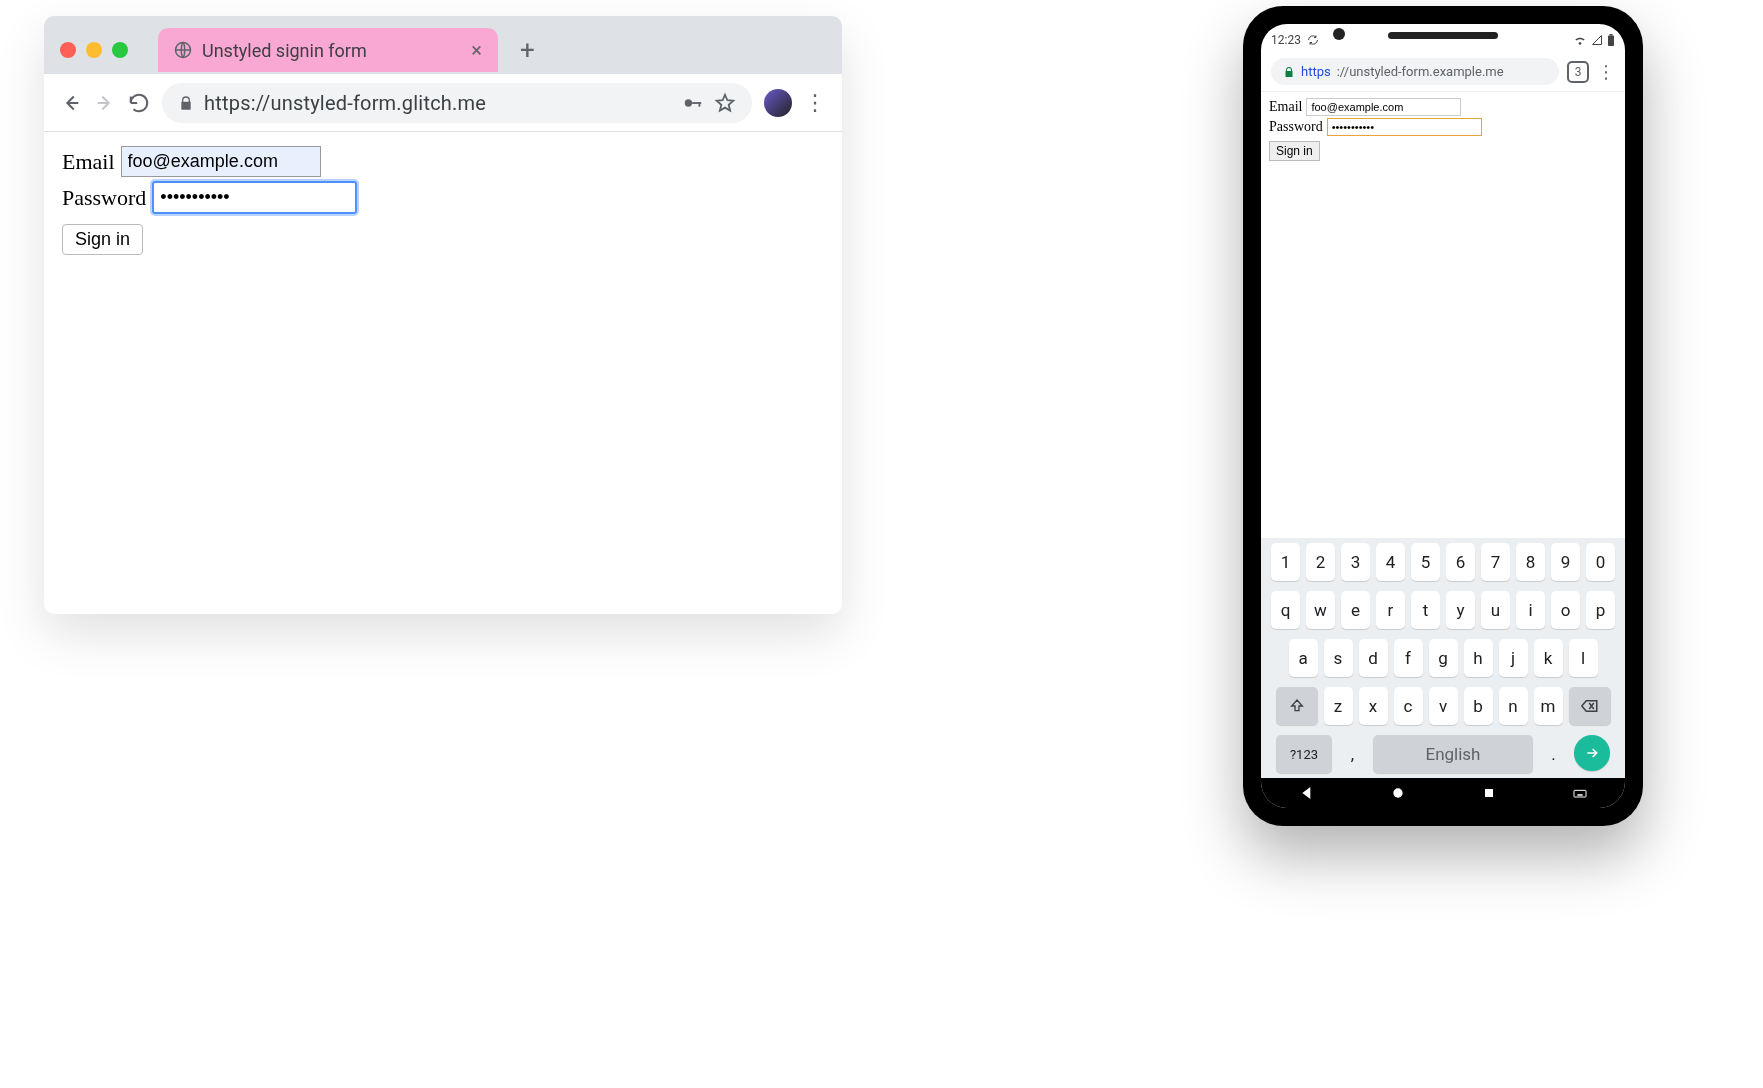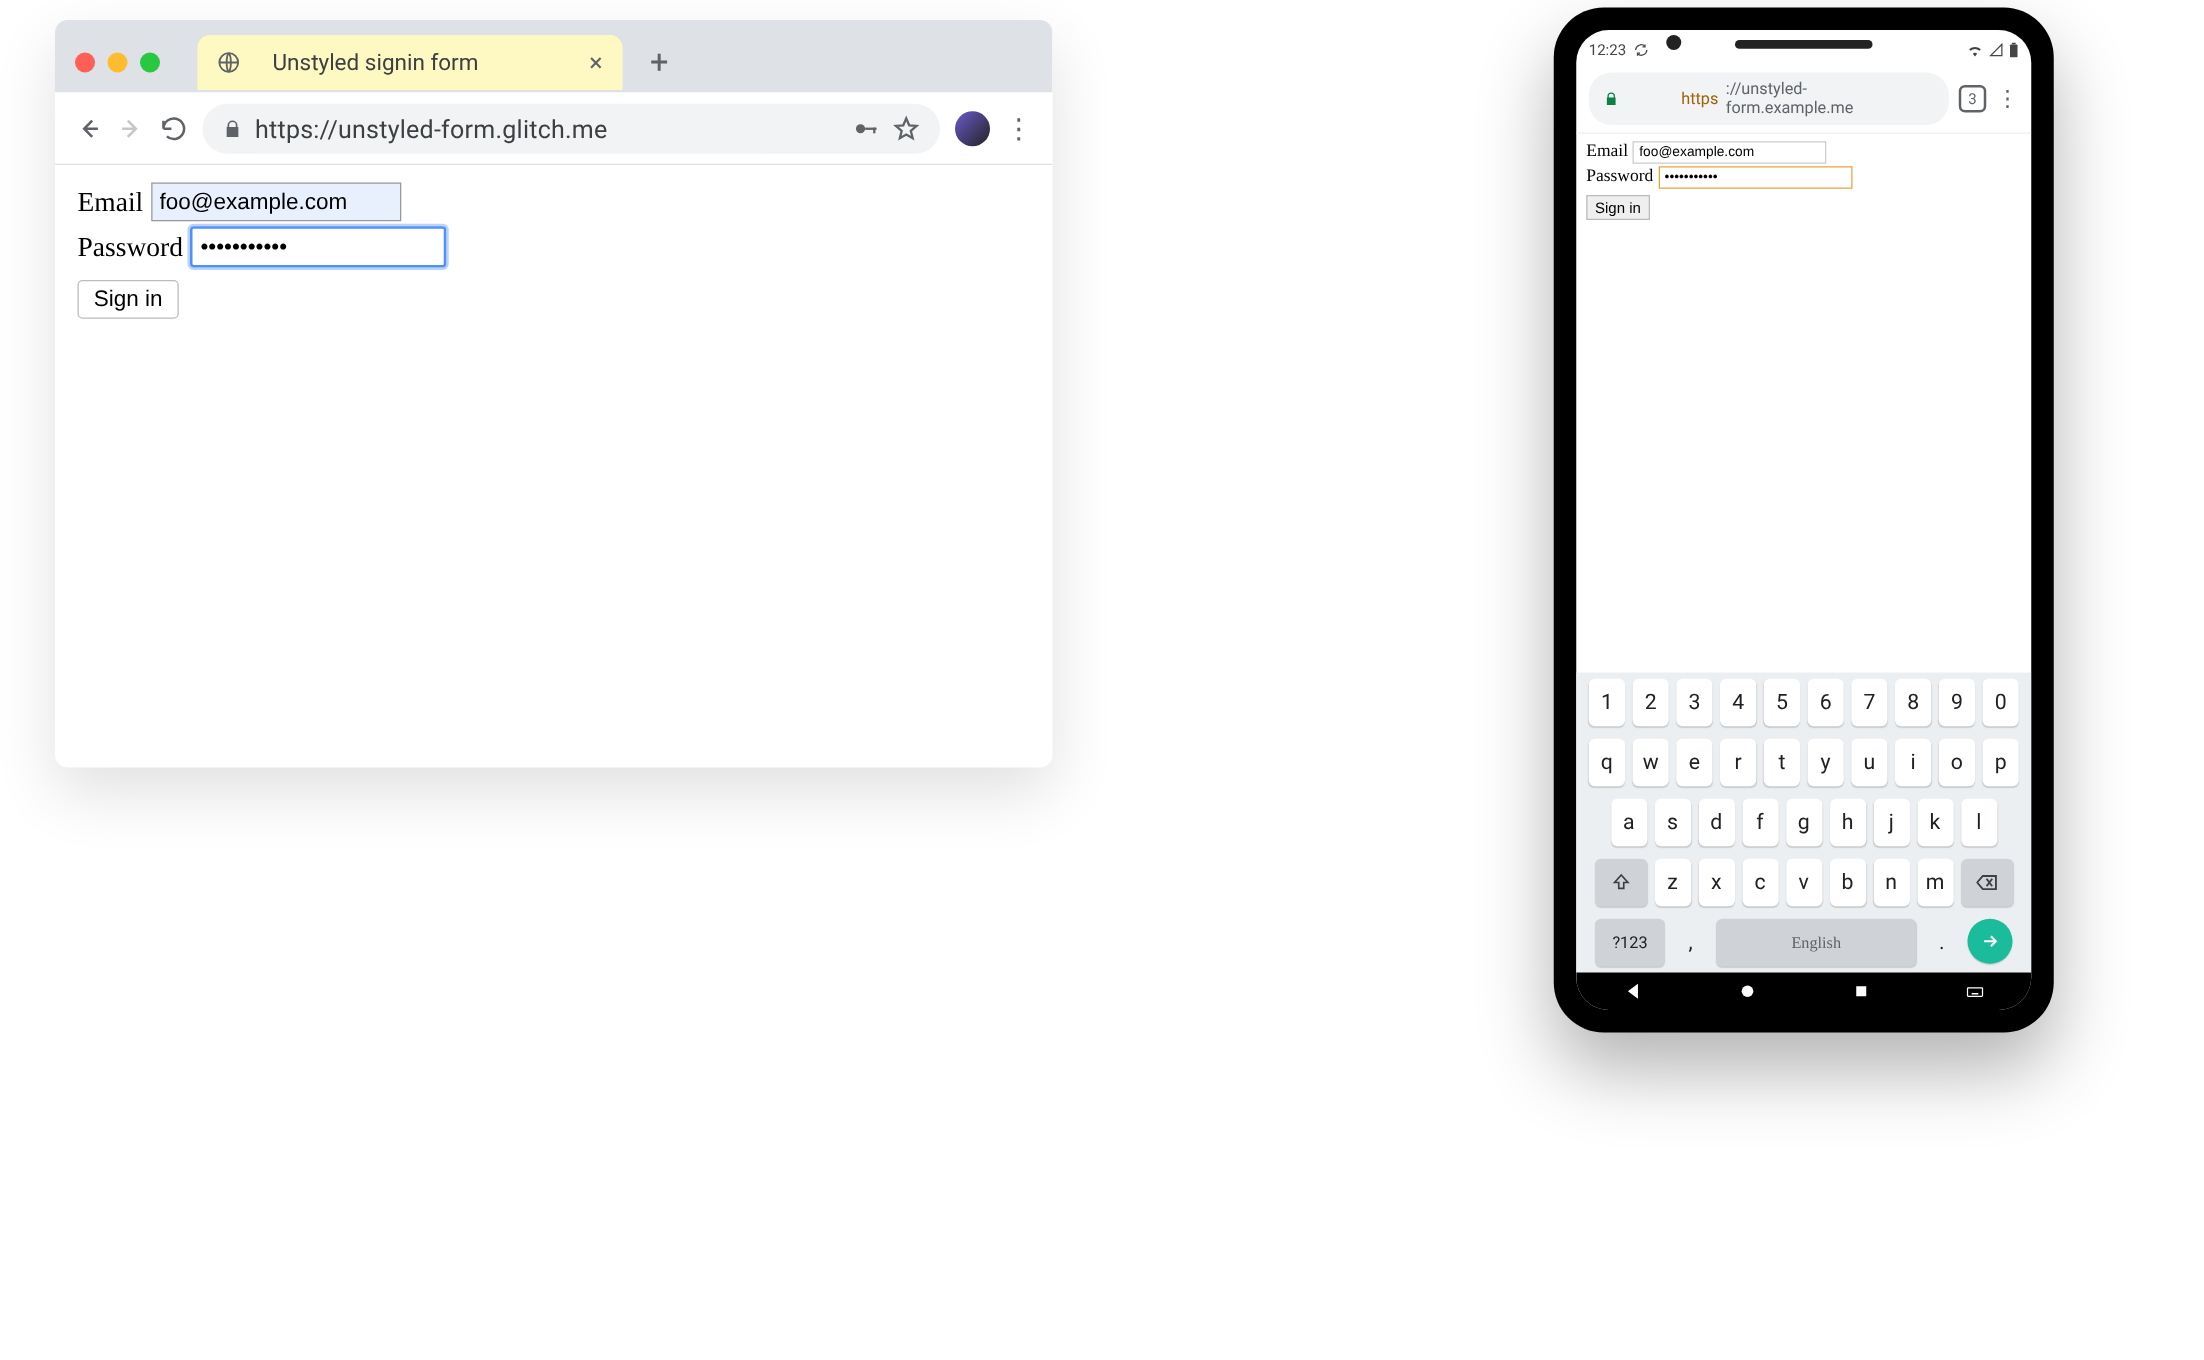--- a/index.html
+++ b/index.html
@@ -30,26 +30,26 @@
     align-items: center;
     padding: 10px 16px 0;
     gap: 10px;
   }
   .traffic-lights { display: flex; gap: 10px; margin-right: 20px; }
   .tl { width: 16px; height: 16px; border-radius: 50%; }
   .tl.red { background: #ff5f57; }
   .tl.yellow { background: #febc2e; }
   .tl.green { background: #28c840; }
   .tab {
-    background: #fef9c3;
+    background: #f9a8d4;
     border-radius: 10px 10px 0 0;
     padding: 10px 16px;
     display: flex;
     align-items: center;
-    gap: 26px;
+    gap: 10px;
     font-size: 18px;
     color: #3c4043;
     min-width: 340px;
     position: relative;
   }
   .tab .globe { width: 18px; height: 18px; color: #5f6368; }
   .tab .close { margin-left: auto; font-size: 20px; color: #5f6368; cursor: pointer; }
   .newtab-plus { color: #5f6368; font-size: 26px; padding: 0 12px; cursor: pointer; }
 
   .toolbar {
@@ -175,21 +175,21 @@
     background: #f1f3f4;
     border-radius: 18px;
     padding: 6px 12px;
     display: flex;
     align-items: center;
     gap: 6px;
     font-size: 13px;
     color: #5f6368;
     font-family: Roboto, Arial, sans-serif;
   }
-  .p-url-pill .https { color: #a16207; margin-left: 44px; }
+  .p-url-pill .https { color: #1d4ed8; }
   .p-url-pill .url-rest { color: #5f6368; }
   .p-tabcount {
     width: 22px; height: 22px;
     border: 2px solid #5f6368;
     border-radius: 5px;
     font-size: 12px;
     display: flex; align-items: center; justify-content: center;
     color: #5f6368;
     font-family: Roboto, Arial, sans-serif;
   }
@@ -231,21 +231,21 @@
     background: #fff;
     border-radius: 5px;
     width: 29px; height: 38px;
     display: flex; align-items: center; justify-content: center;
     font-size: 17px;
     color: #202124;
     box-shadow: 0 1px 1px rgba(0,0,0,0.15);
     cursor: pointer;
   }
   .key.fn { background: #cfd3d7; width: 42px; }
-  .key.wide { width: 160px; background: #cfd3d7; font-size: 13px; color: #5f6368; font-family: Liberation Serif, serif; }
+  .key.wide { width: 160px; background: #cfd3d7; font-size: 17px; color: #5f6368; }
   .key.enter { background: #1bbc9b; color: #fff; border-radius: 50%; width: 36px; height: 36px; font-size: 18px; }
   .key.small { font-size: 13px; background: #cfd3d7; }
 
   .navbar {
     height: 30px;
     background: #000;
     display: flex;
     align-items: center;
     justify-content: space-around;
     color: #fff;

